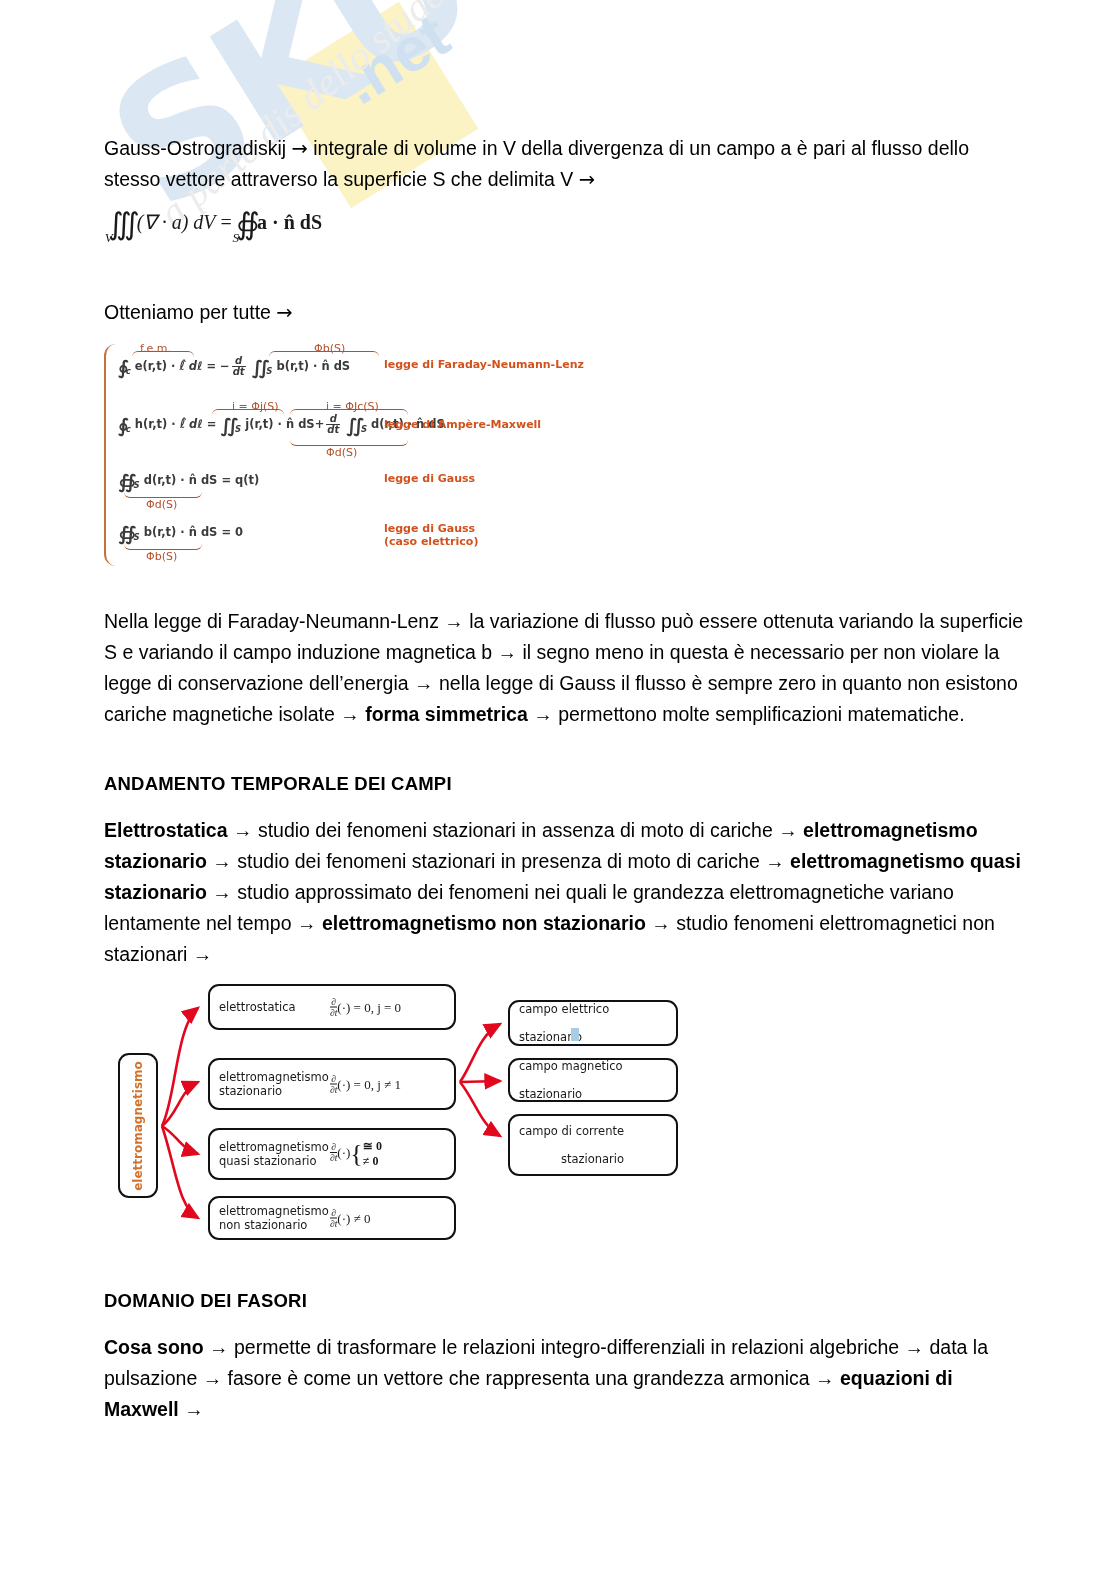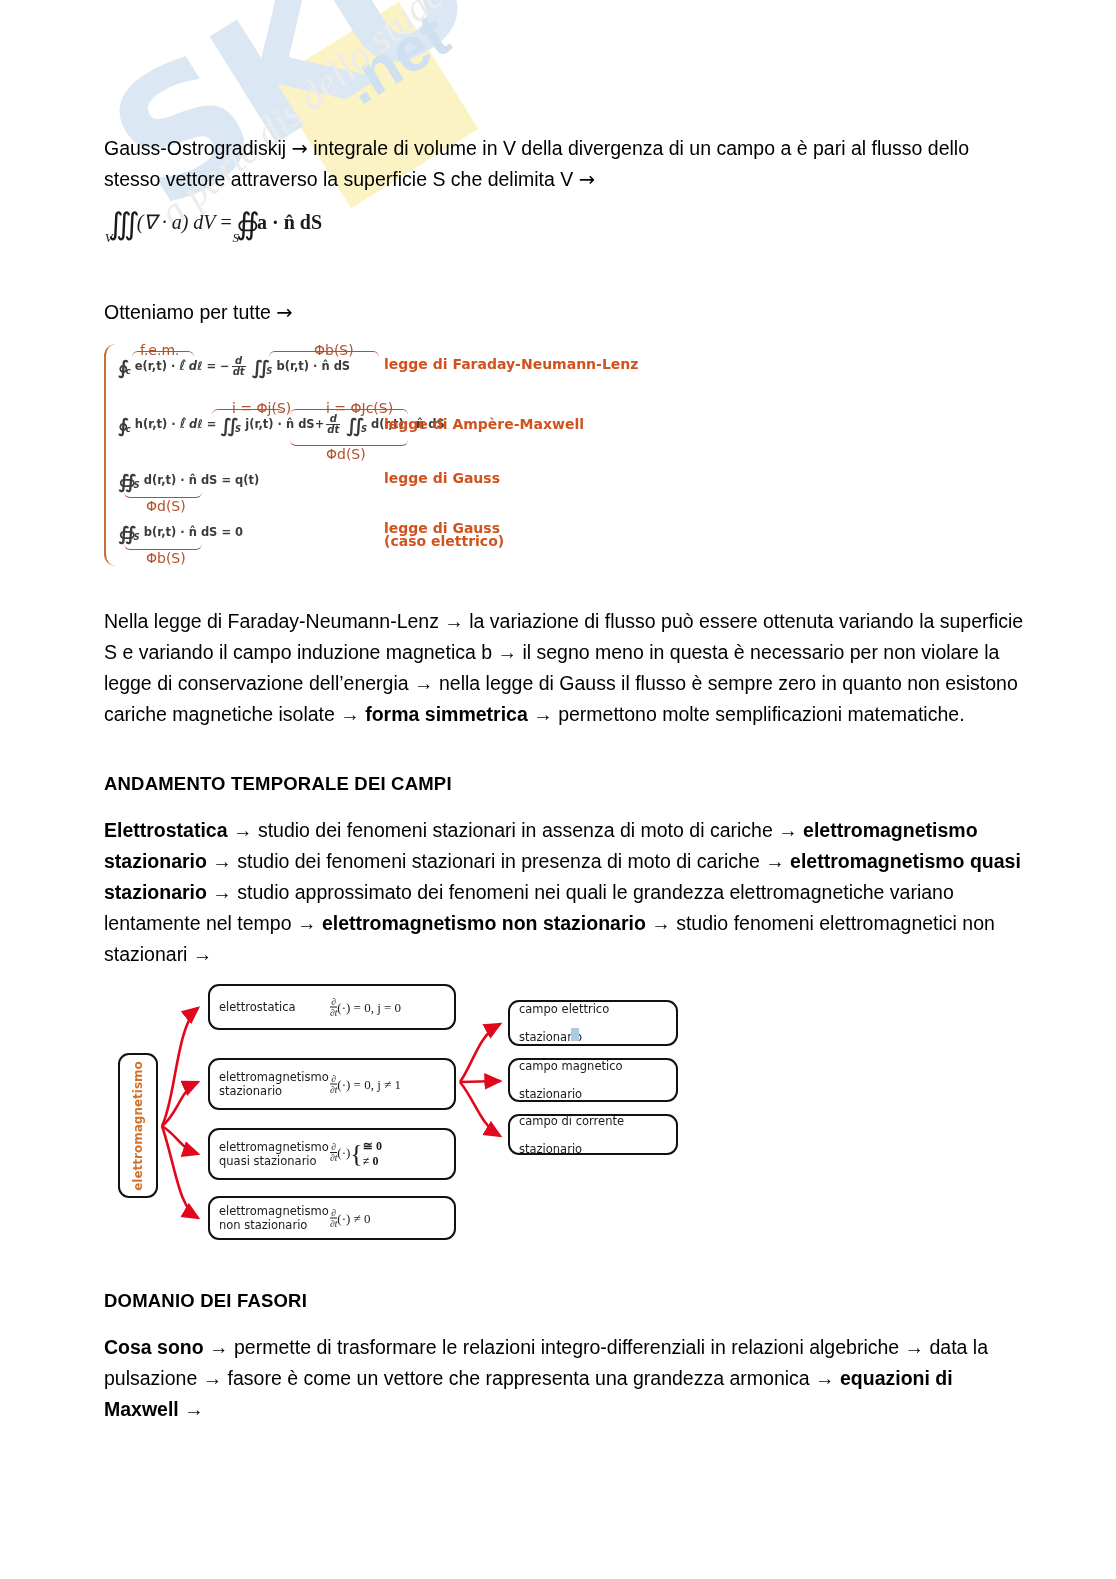--- a/index.html
+++ b/index.html
@@ -146,30 +146,30 @@
     font-family: "DejaVu Sans", sans-serif;
     font-size: 11.5px;
     font-weight: bold;
     color: #3b3b3b;
     white-space: nowrap;
   }
   .mx-label {
     position: absolute;
     left: 280px;
     font-family: "DejaVu Sans", sans-serif;
-    font-size: 14px;
+    font-size: 11px;
     font-weight: bold;
     color: #d2521d;
     line-height: 13px;
     white-space: nowrap;
   }
   .mx-over {
     position: absolute;
     font-family: "DejaVu Sans", sans-serif;
-    font-size: 14px;
+    font-size: 11px;
     color: #b2502a;
     white-space: nowrap;
   }
   .mx-brc {
     position: absolute;
     border-top: 1.4px solid #b2502a;
     height: 5px;
     border-left: 0; border-right: 0;
   }
   .mx-brc.up { border-top: 1.4px solid #b2502a; border-radius: 6px 6px 0 0; }
@@ -237,21 +237,21 @@
     font-size: 12px;
     font-weight: bold;
     color: #d4722a;
   }
   .mid1 { left: 90px; top: 6px;   width: 248px; height: 46px; }
   .mid2 { left: 90px; top: 80px;  width: 248px; height: 52px; }
   .mid3 { left: 90px; top: 150px; width: 248px; height: 52px; }
   .mid4 { left: 90px; top: 218px; width: 248px; height: 44px; }
   .right1 { left: 390px; top: 22px;  width: 170px; height: 46px; }
   .right2 { left: 390px; top: 80px;  width: 170px; height: 44px; }
-  .right3 { left: 390px; top: 136px; width: 170px; height: 41px; }
+  .right3 { left: 390px; top: 136px; width: 170px; height: 62px; text-align: right; }
   .svg-arrows { position: absolute; left: 0; top: 0; width: 560px; height: 262px; overflow: visible; }
 
   .dfrac {
     display: inline-block;
     text-align: center;
     vertical-align: -4px;
     font-size: 9.5px;
     line-height: 10px;
     font-style: italic;
   }

